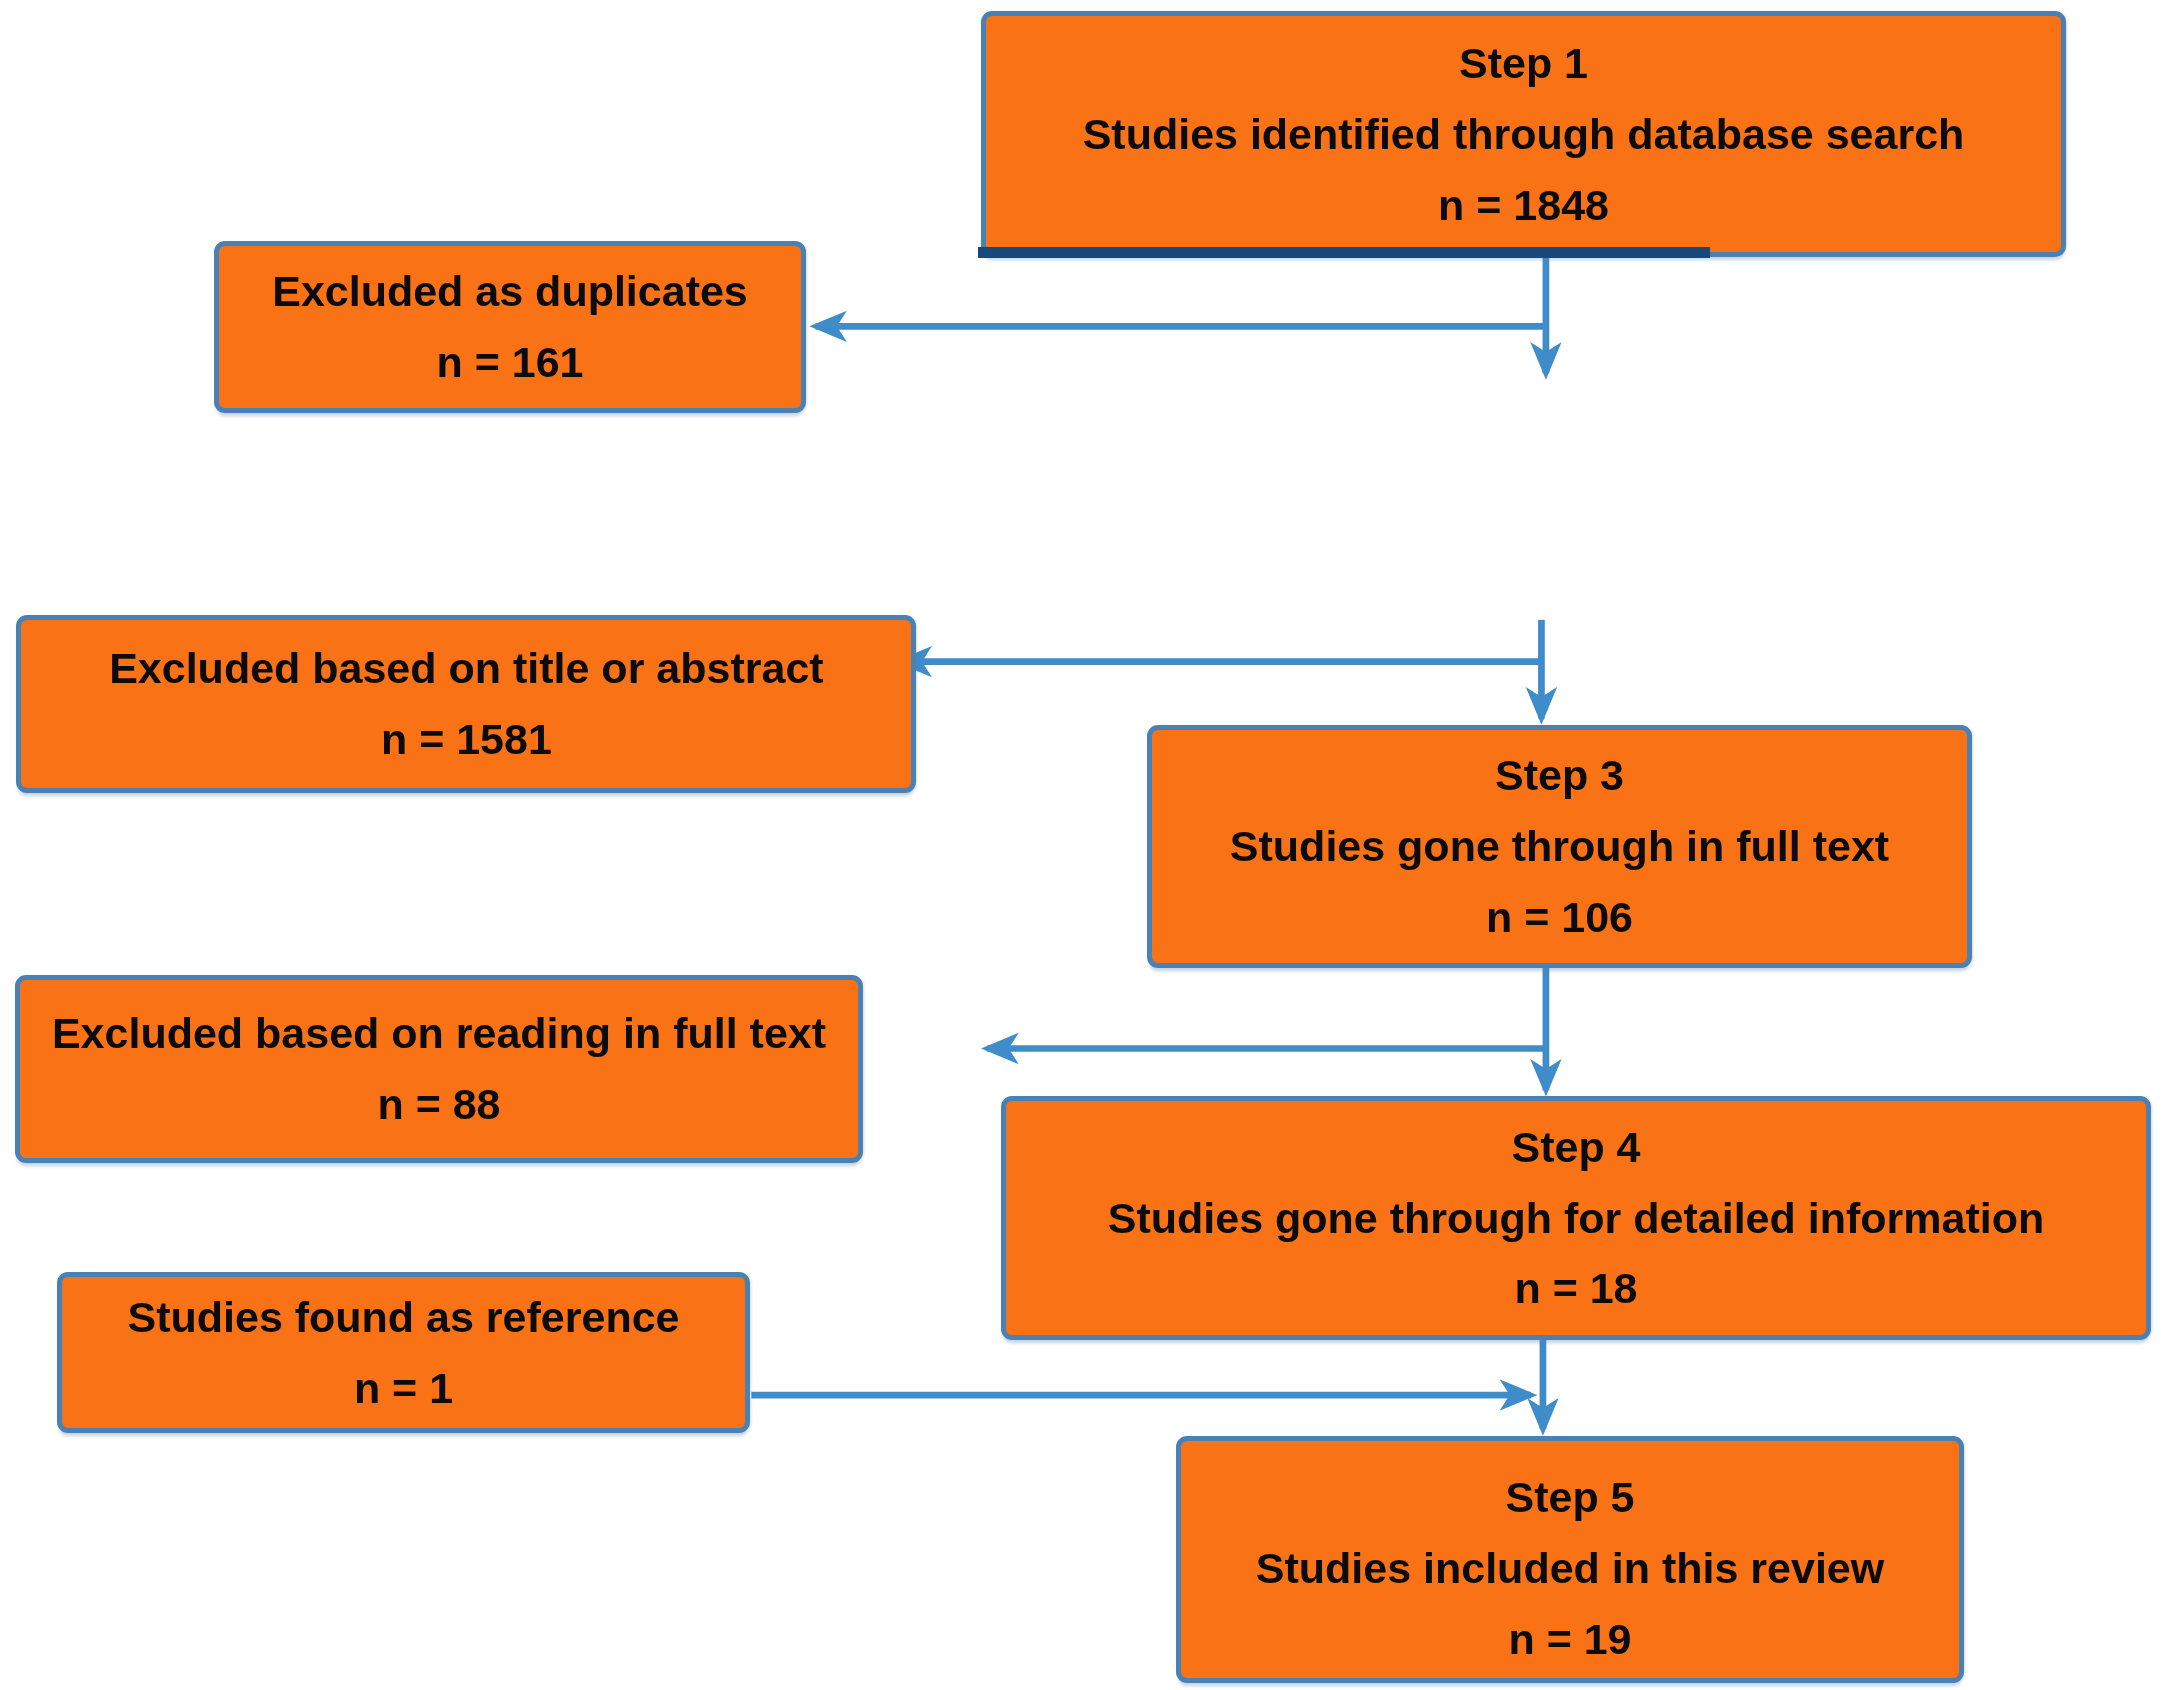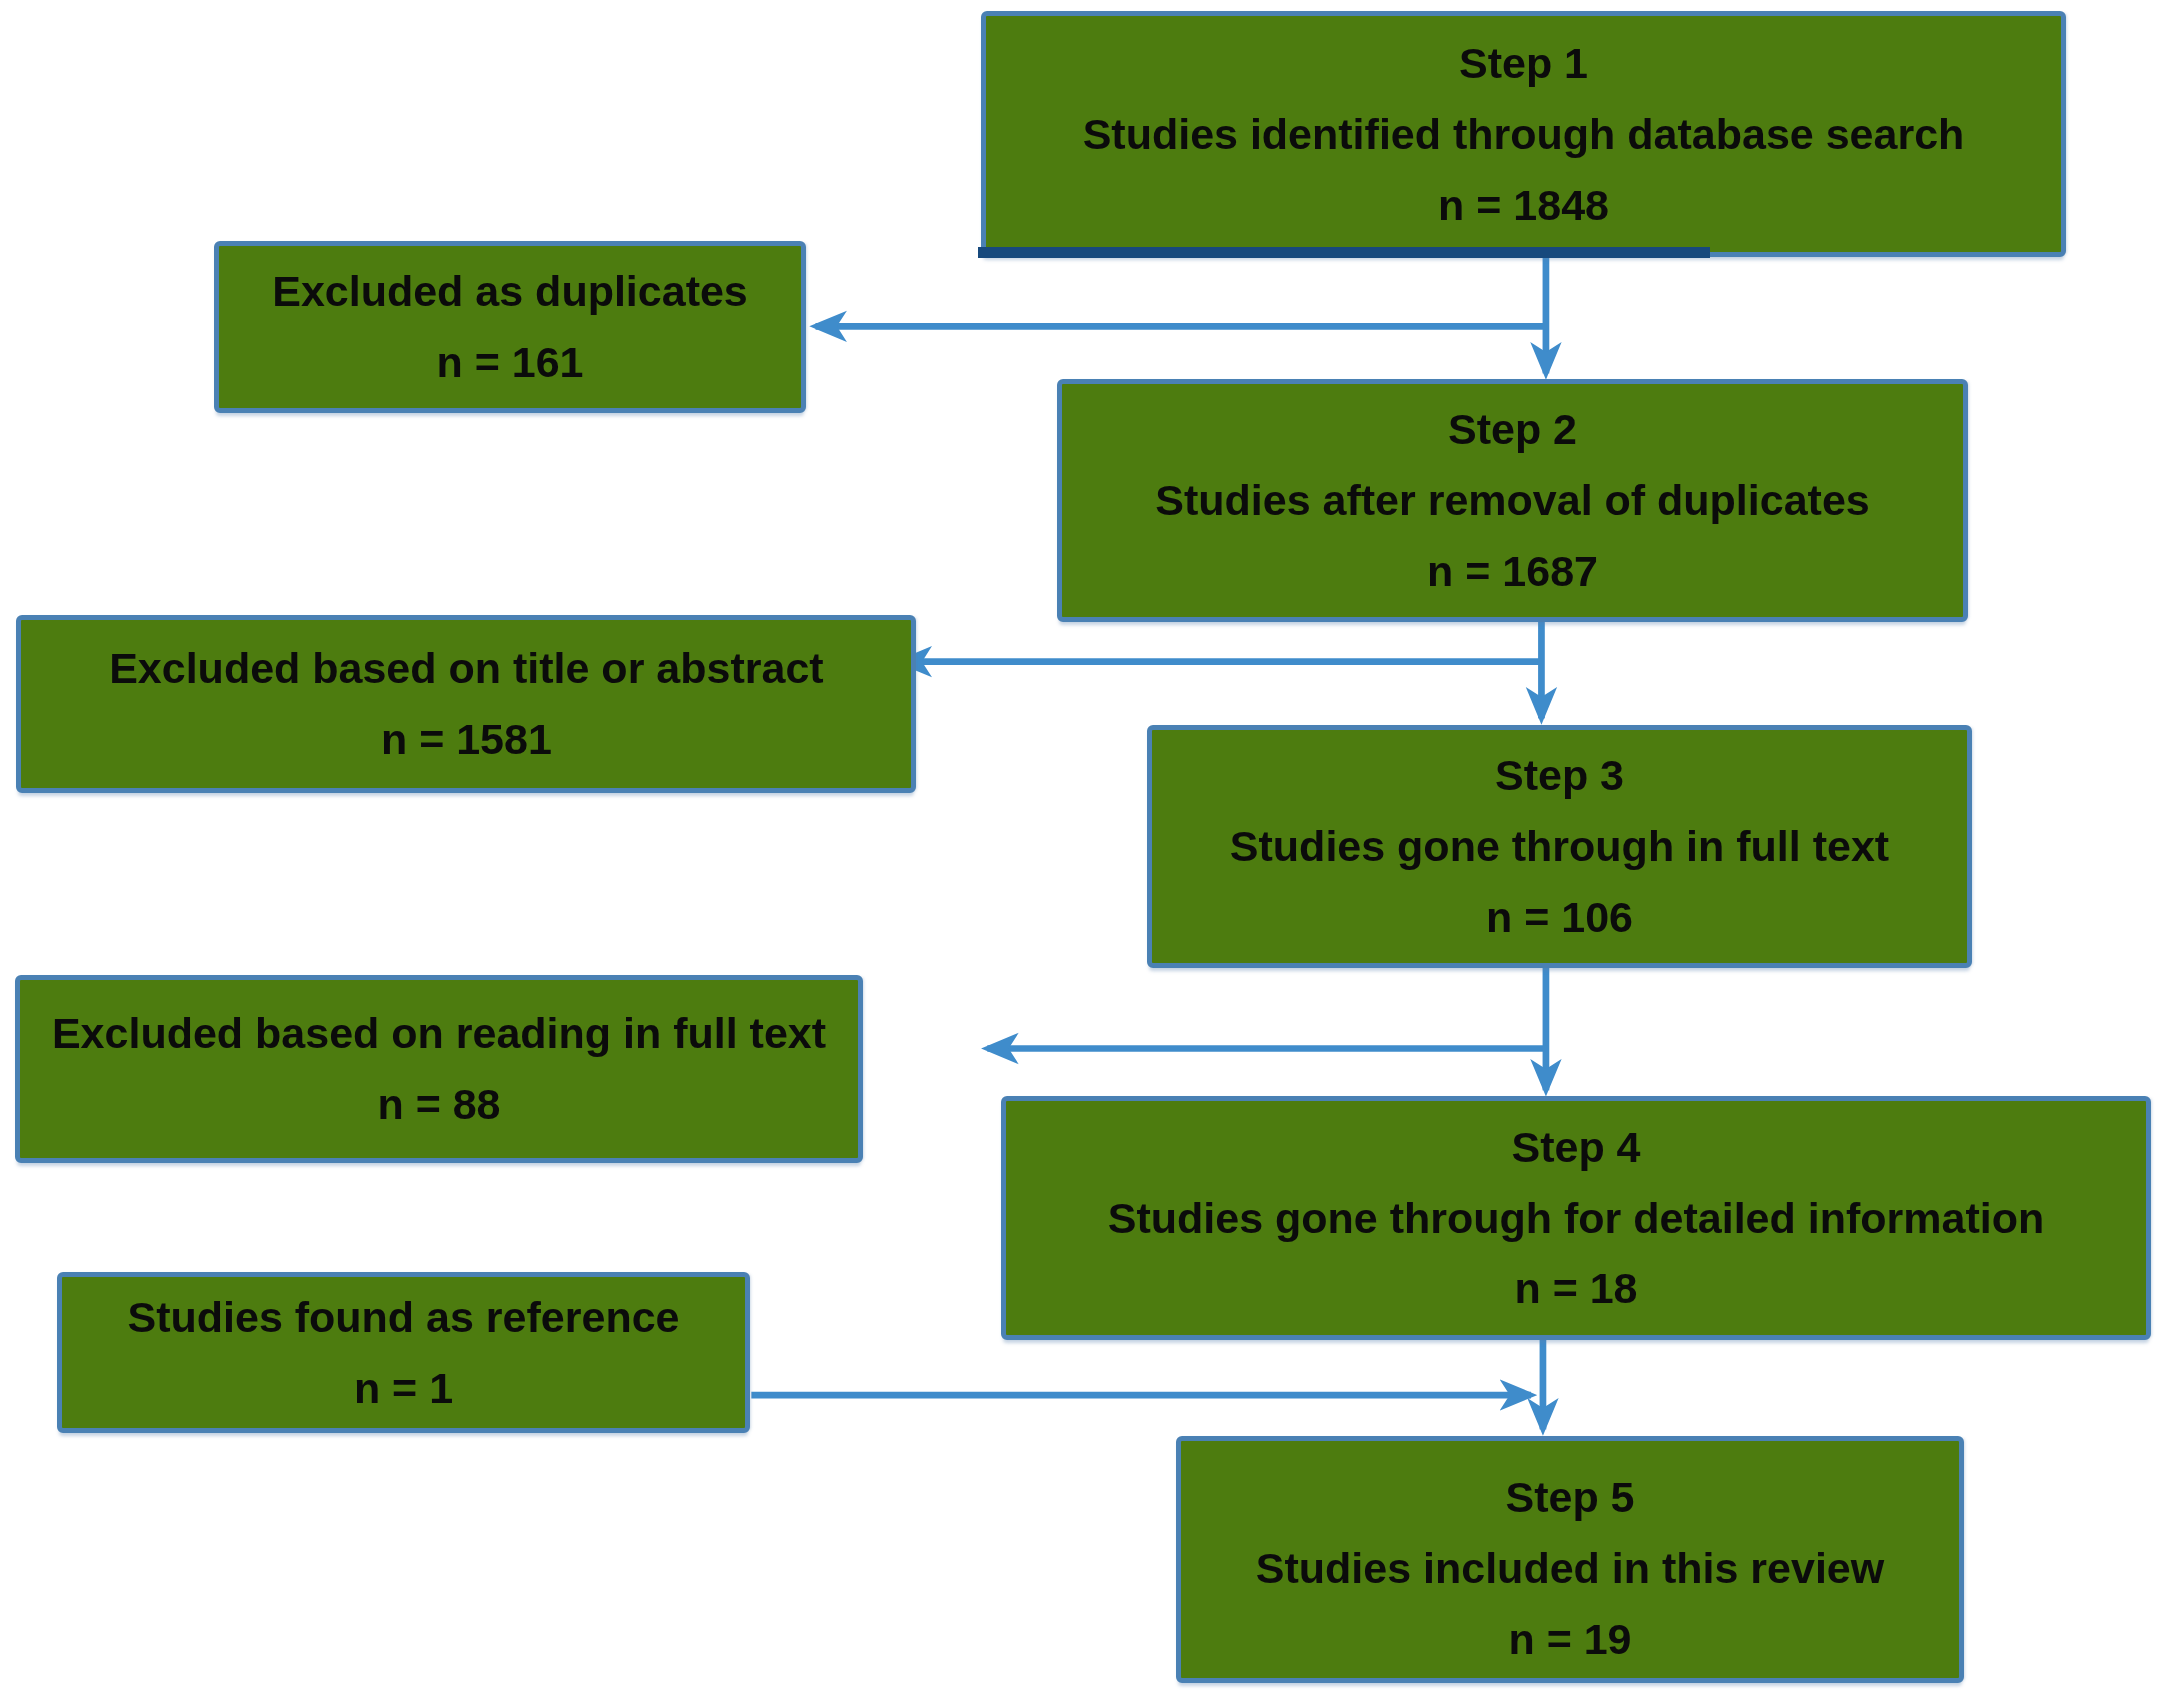--- a/index.html
+++ b/index.html
@@ -28,22 +28,22 @@
   }
   .arrow {
     stroke: var(--arrow, #3f8ccb);
     stroke-width: 9;
     fill: none;
   }
   .arrowhead-fill { fill: var(--arrow, #3f8ccb); }
   .box {
     position: absolute;
     border: 5.2px solid var(--box-border, #4a81b4);
-    border-radius: 6px;
-    background: #4d7c0f;
+    border-radius: 11px;
+    background: #f97316;
     display: flex;
     flex-direction: column;
     justify-content: center;
     align-items: center;
     text-align: center;
     font-size: 43px;
     line-height: 1.65;
     box-shadow: 0 4.5px 3.7px -2.2px rgba(90,130,175,0.35), 3px 0 3px -2.2px rgba(90,130,175,0.25);
     padding: 3px 7.5px;
   }
@@ -96,25 +96,20 @@
     <div class="txt">Studies identified through database search</div>
     <div class="txt">n = 1848</div>
   </div>
   <div class="dark-edge"></div>
 
   <div class="box" id="excl1">
     <div class="txt">Excluded as duplicates</div>
     <div class="txt">n = 161</div>
   </div>
 
-  <div class="box" id="step2">
-    <div class="txt">Step 2</div>
-    <div class="txt">Studies after removal of duplicates</div>
-    <div class="txt">n = 1687</div>
-  </div>
 
   <div class="box" id="excl2">
     <div class="txt">Excluded based on title or abstract</div>
     <div class="txt">n = 1581</div>
   </div>
 
   <div class="box" id="step3">
     <div class="txt">Step 3</div>
     <div class="txt">Studies gone through in full text</div>
     <div class="txt">n = 106</div>

